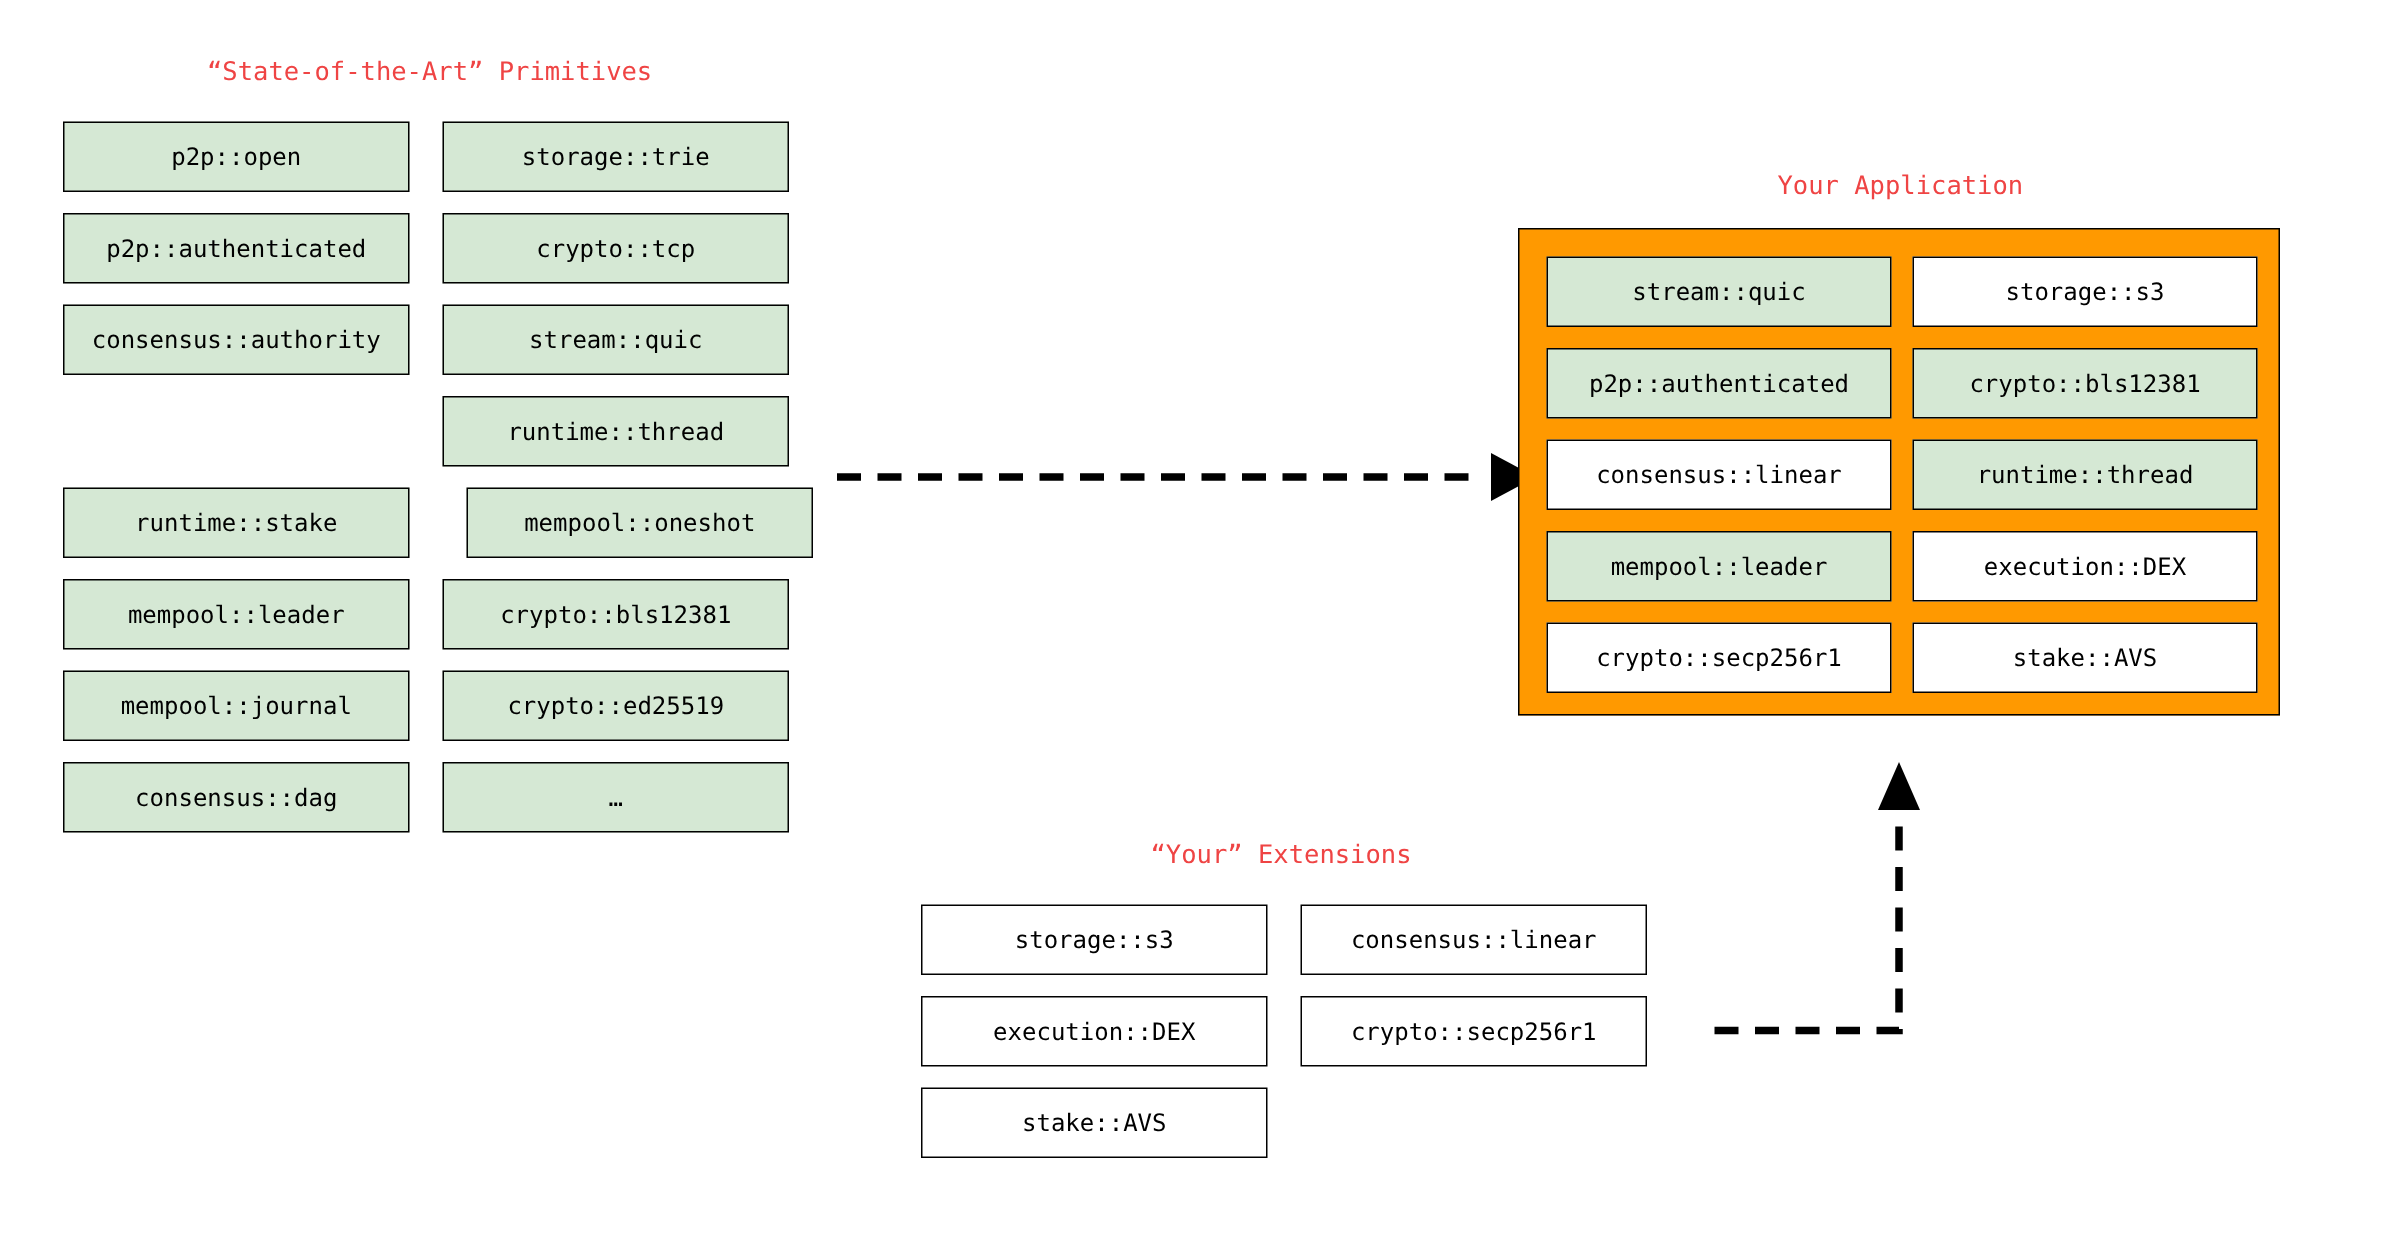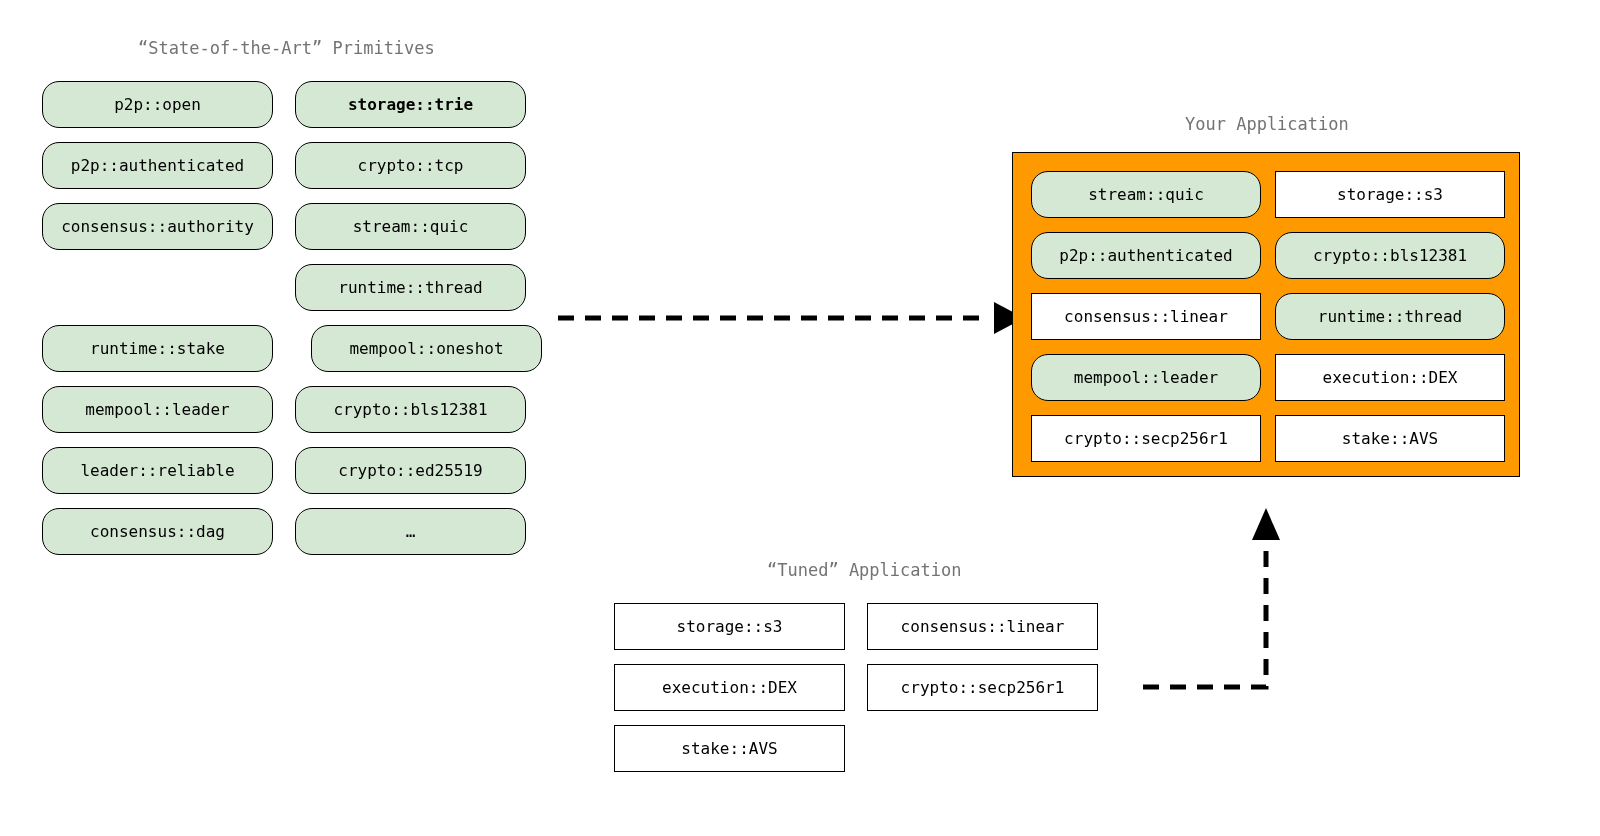--- a/index.html
+++ b/index.html
@@ -20,21 +20,21 @@
     position: absolute;
     left: 0; top: 0;
     width: 1600px;
     height: 836px;
   }
   
   .section-title {
     position: absolute;
     font-size: 17px;
     line-height: 20px;
-    color: #737373;
+    color: #ef4444;
     white-space: nowrap;
     letter-spacing: 0px;
   }
   #title-primitives { left: 138px; top: 38px; }
   #title-application { left: 1185px; top: 114px; }
   #title-extensions  { left: 767px;  top: 560px; }
 
   
   .chip {
     position: absolute;
@@ -43,21 +43,21 @@
     display: flex;
     align-items: center;
     justify-content: center;
     font-size: 16px;
     line-height: 18px;
     color: #000000;
     white-space: nowrap;
     height: 47px;
     width: 231px;
   }
-  .chip.green { background: #d5e8d4; border-radius: 17px; }
+  .chip.green { background: #d5e8d4; }
   .chip.pink  { background: #ffffff; }
 
   
   #primitives-panel {
     position: absolute;
     left: 42px;
     top: 81px;
     width: 484px;
     height: 475px;
   }
@@ -121,24 +121,24 @@
 
   <div class="section-title" id="title-primitives">“State-of-the-Art” Primitives</div>
 
   <div id="primitives-panel">
 
     <div class="chip green" style="left:0px;   top:0px;">p2p::open</div>
     <div class="chip green" style="left:0px;   top:61px;">p2p::authenticated</div>
     <div class="chip green" style="left:0px;   top:122px;">consensus::authority</div>
     <div class="chip green" style="left:0px;   top:244px;">runtime::stake</div>
     <div class="chip green" style="left:0px;   top:305px;">mempool::leader</div>
-    <div class="chip green" style="left:0px;   top:366px;">leader::reliable</div>
+    <div class="chip green" style="left:0px;   top:366px;">mempool::journal</div>
     <div class="chip green" style="left:0px;   top:427px;">consensus::dag</div>
 
-    <div class="chip green" style="left:253px; top:0px;font-weight:bold;">storage::trie</div>
+    <div class="chip green" style="left:253px; top:0px;">storage::trie</div>
     <div class="chip green" style="left:253px; top:61px;">crypto::tcp</div>
     <div class="chip green" style="left:253px; top:122px;">stream::quic</div>
     <div class="chip green" style="left:253px; top:183px;">runtime::thread</div>
     <div class="chip green" style="left:269px; top:244px;">mempool::oneshot</div>
     <div class="chip green" style="left:253px; top:305px;">crypto::bls12381</div>
     <div class="chip green" style="left:253px; top:366px;">crypto::ed25519</div>
     <div class="chip green" style="left:253px; top:427px;">…</div>
   </div>
 
   <svg class="arrow-svg" id="arrow-primitives-to-app" viewBox="0 0 476 44">
@@ -161,21 +161,21 @@
     <div class="chip green" style="left:262px; top:140px;">runtime::thread</div>
     <div class="chip pink" style="left:262px; top:201px;">execution::DEX</div>
     <div class="chip pink" style="left:262px; top:262px;">stake::AVS</div>
   </div>
 
   <svg class="arrow-svg" id="arrow-extensions-to-app" viewBox="0 0 190 200">
     <path class="dash-line" d="M 18 187 L 141 187 L 141 30"></path>
     <polygon class="arrow-head" points="141,8 127,40 155,40"></polygon>
   </svg>
 
-  <div class="section-title" id="title-extensions">“Tuned” Application</div>
+  <div class="section-title" id="title-extensions">“Your” Extensions</div>
 
   <div id="extensions-panel">
 
     <div class="chip pink" style="left:0px;   top:0px;">storage::s3</div>
     <div class="chip pink" style="left:0px;   top:61px;">execution::DEX</div>
     <div class="chip pink" style="left:0px;   top:122px;">stake::AVS</div>
 
     <div class="chip pink" style="left:253px; top:0px;">consensus::linear</div>
     <div class="chip pink" style="left:253px; top:61px;">crypto::secp256r1</div>
   </div>

